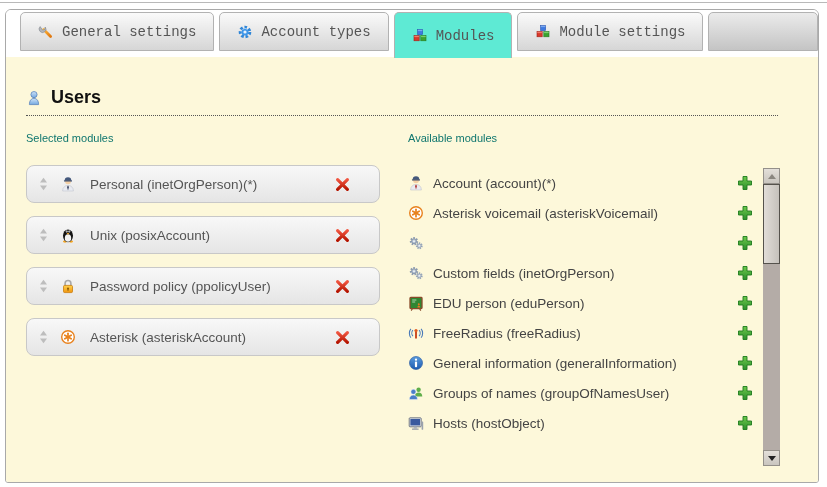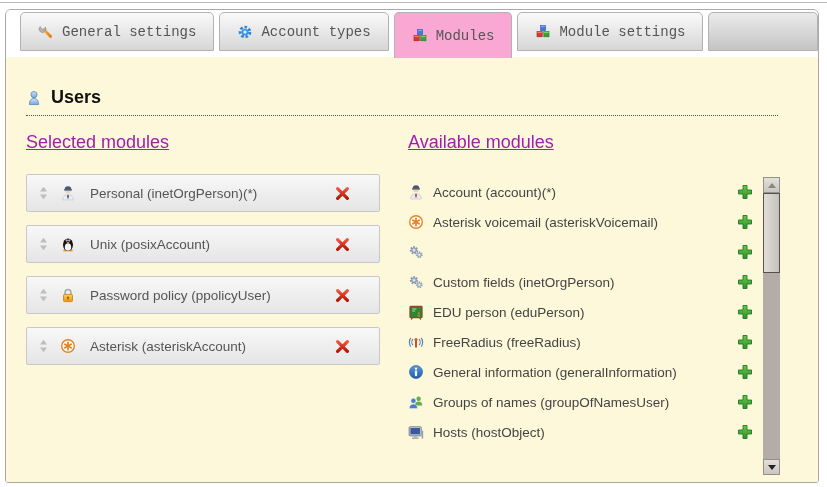--- a/index.html
+++ b/index.html
@@ -8,36 +8,36 @@
   .top-rule { position:absolute; top:2px; left:0; width:827px; height:1px; background:#b9b9b9; }
 
   .frame { position:absolute; left:5px; top:9px; width:814px; height:474px;
     border:1px solid #a9a9a9; border-radius:6px 6px 3px 3px; background:#fff; overflow:hidden; }
 
   .tabbar { position:relative; height:47px; background:#fff; }
   .tabs { position:absolute; left:14px; right:0; top:2px; display:flex; gap:5px; align-items:flex-start; }
   .tab { display:flex; align-items:center; gap:8px; padding:0 17px; height:39px;
     border:1px solid #b2b2b2; border-radius:5px 5px 0 0;
     background:linear-gradient(#fafafa,#d6d6d6); color:#555; font-size:14px; cursor:pointer; white-space:nowrap;font-family:Liberation Mono, monospace; }
-  .tab.active { background:#f9a8d4; height:46px; border-bottom:0; z-index:3; }
+  .tab.active { background:#5eead4; height:46px; border-bottom:0; z-index:3; }
   .tab-filler { flex:1; height:39px; border:1px solid #b2b2b2; border-radius:5px 5px 0 0;
     background:linear-gradient(#ebebeb,#c4c4c4); }
 
   .panel { position:absolute; top:47px; left:0; right:0; bottom:0; background:#fdf8da; }
 
   .users-header { display:flex; align-items:center; gap:9px; margin:30px 40px 0 20px;
     padding-bottom:7px; border-bottom:1px dotted #555; }
   .users-header .title { font-size:18px; font-weight:bold; color:#111; }
 
   .columns { display:flex; margin:16px 38px 0 20px; }
   .left-col { width:354px; flex:0 0 354px; }
-  .col-heading { font-size:18px; color:#a21caf;text-decoration:underline; }
+  .col-heading { font-size:11px; color:#0f766e; }
   .left-col .col-heading { margin-bottom:21px; }
 
-  .sel-row { height:38px; margin-bottom:13px; border:1px solid #c8c8c8; border-radius:2px;
+  .sel-row { height:38px; margin-bottom:13px; border:1px solid #c8c8c8; border-radius:8px;
     background:linear-gradient(#f8f8f8,#e5e5e5); display:flex; align-items:center; padding:0 12px; }
   .sel-row .drag { margin-right:12px; display:flex; cursor:grab; }
   .sel-row .mod-icon { margin-right:14px; display:flex; }
   .sel-row .lbl { font-size:13.5px; color:#555; }
   .sel-row .del { margin-left:auto; margin-right:16px; display:flex; cursor:pointer; }
 
   .right-col { flex:1; margin-left:28px; }
   .right-body { display:flex; margin-top:24px; }
   .avail-list { flex:1;text-align:right; }
   .avail-row { height:30px; display:flex; align-items:center; }

